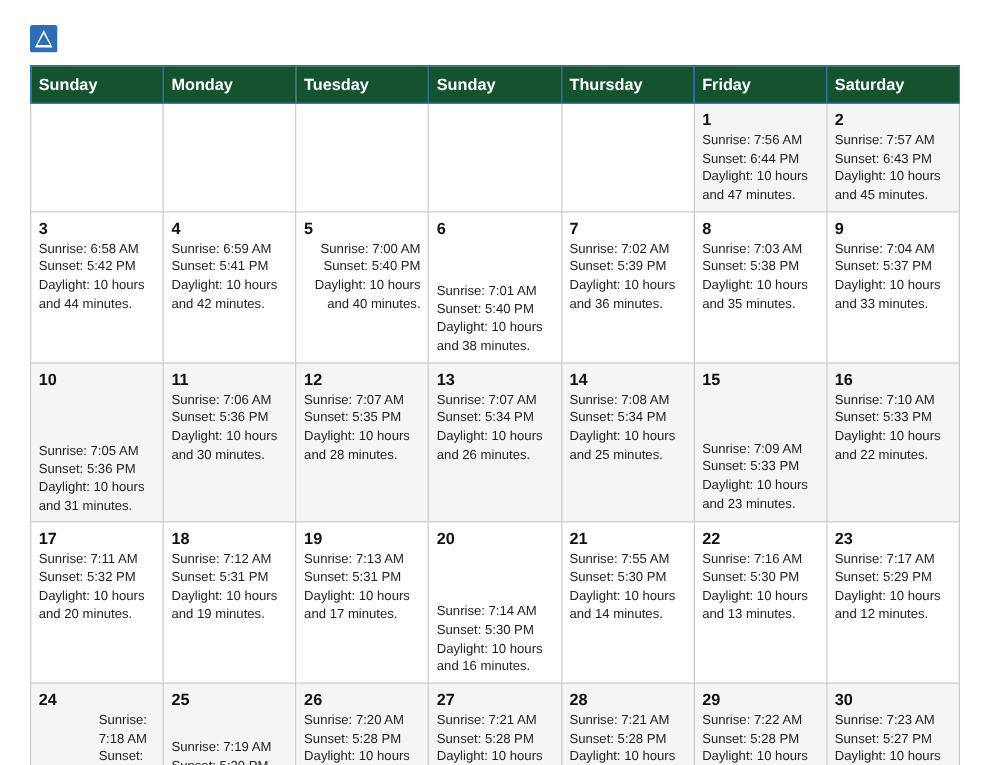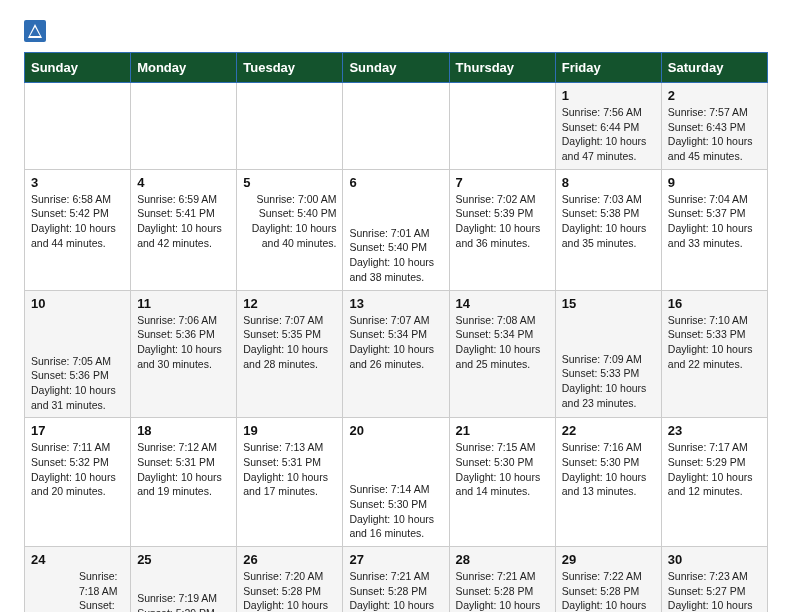--- a/index.html
+++ b/index.html
@@ -253,21 +253,21 @@
 Daylight: 10 hours and 17 minutes.</div>
         </td>
         <td>
           <div class="day-number">20</div>
           <div class="day-info" style="white-space: pre-line; margin-top: 44px;">Sunrise: 7:14 AM
 Sunset: 5:30 PM
 Daylight: 10 hours and 16 minutes.</div>
         </td>
         <td>
           <div class="day-number">21</div>
-          <div class="day-info" style="white-space: pre-line;">Sunrise: 7:15 AM
+          <div class="day-info" style="white-space: pre-line;">Sunrise: 7:55 AM
 Sunset: 5:30 PM
 Daylight: 10 hours and 14 minutes.</div>
         </td>
         <td>
           <div class="day-number">22</div>
           <div class="day-info" style="white-space: pre-line;">Sunrise: 7:16 AM
 Sunset: 5:30 PM
 Daylight: 10 hours and 13 minutes.</div>
         </td>
         <td>

